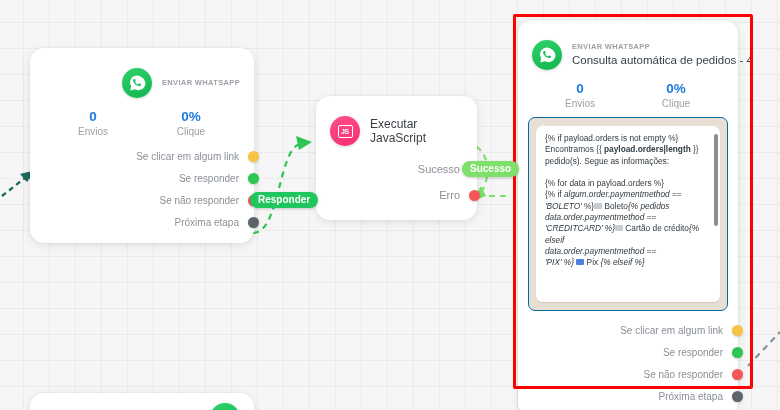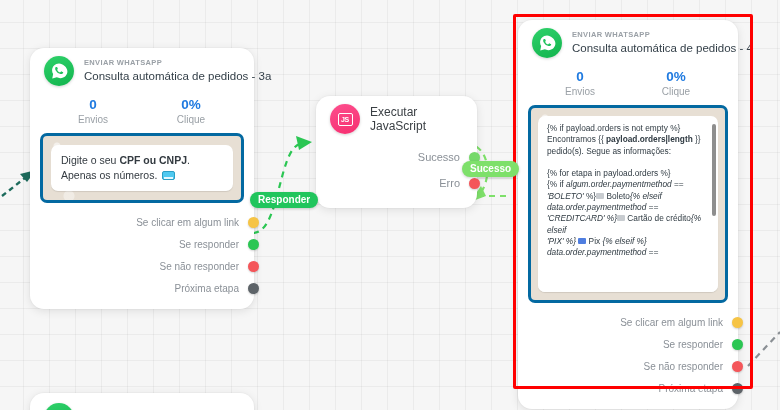--- a/index.html
+++ b/index.html
@@ -20,21 +20,21 @@
   }
   #edges { position: absolute; left: 0; top: 0; width: 780px; height: 410px; pointer-events: none; }
 
   
   .card {
     position: absolute;
     background: #ffffff;
     border-radius: 14px;
     box-shadow: 0 2px 10px rgba(0,0,0,0.10), 0 0 0 1px rgba(0,0,0,0.02);
   }
-  .card-head { display: flex; align-items: center; padding: 8px 14px 6px 14px; }
+  .card-head { display: flex; align-items: center; padding: 20px 14px 6px 14px; justify-content: flex-end; }
   .wa-badge {
     width: 30px; height: 30px; border-radius: 50%;
     background: linear-gradient(160deg, #2fd16a 0%, #12b44e 100%);
     flex: 0 0 30px; display: flex; align-items: center; justify-content: center;
     box-shadow: 0 1px 3px rgba(0,0,0,0.18);
   }
   .js-badge {
     width: 30px; height: 30px; border-radius: 50%;
     background: linear-gradient(160deg, #fd4f8e 0%, #f62e6f 100%);
     flex: 0 0 30px; display: flex; align-items: center; justify-content: center;
@@ -59,21 +59,21 @@
   
   .stats { display: flex; padding: 4px 14px 6px 14px; }
   .stat { flex: 1; text-align: center; }
   .stat-val { font-size: 13.5px; color: #1f7ae0; font-weight: 700; line-height: 17px; }
   .stat-lbl { font-size: 10px; color: #9aa0a6; line-height: 11px; margin-top: 1px; }
 
   
   .wa-wrap {
     margin: 2px 10px 6px 10px;
     background-color: #e7dfd4;
-    border: 3px solid #0369a1;
+    border: 1px solid #0369a1;
     border-radius: 7px;
     padding: 9px 8px;
     position: relative;
     overflow: hidden;
   }
   .wa-wrap::before {
     content: ""; position: absolute; inset: 0;
     background-image:
       radial-gradient(circle at 14px 10px, rgba(255,255,255,0.55) 0 3px, transparent 4px),
       radial-gradient(circle at 52px 34px, rgba(255,255,255,0.45) 0 5px, transparent 6px),
@@ -199,40 +199,34 @@
 
   <div class="card" style="left:30px; top:48px; width:224px;">
     <div class="card-head">
       <div class="wa-badge">
         <svg width="18" height="18" viewBox="0 0 24 24" fill="#ffffff">
           <path d="M12 2C6.9 2 2.8 6.1 2.8 11.2c0 1.8.5 3.5 1.4 4.9L3 22l6.1-1.6c1.4.7 2.9 1.1 4.5 1.1h.4c5.1 0 9.2-4.1 9.2-9.2S17.1 2 12 2zm5.1 12.9c-.2.6-1.2 1.2-1.7 1.2-.5.1-1 .1-1.6-.1-.4-.1-.9-.3-1.5-.6-2.6-1.1-4.3-3.8-4.4-3.9-.1-.2-1-1.4-1-2.6s.6-1.8.9-2.1c.2-.2.5-.3.7-.3h.5c.2 0 .4 0 .6.4.2.5.7 1.8.8 1.9.1.1.1.3 0 .4-.1.2-.1.3-.3.4l-.4.5c-.1.1-.3.3-.1.6.1.3.6 1.1 1.4 1.8 1 .9 1.8 1.1 2.1 1.3.3.1.4.1.6-.1.2-.2.7-.8.9-1.1.2-.3.3-.2.6-.1.2.1 1.5.7 1.8.9.3.1.4.2.5.3.1.2.1.6-.1 1.2z"></path>
         </svg>
       </div>
       <div class="head-texts">
         <div class="kicker">ENVIAR WHATSAPP</div>
-        <div class="card-title">Consulta automática de pedidos - 3a</div>
       </div>
     </div>
 
     <div class="stats">
       <div class="stat">
         <div class="stat-val">0</div>
         <div class="stat-lbl">Envios</div>
       </div>
       <div class="stat">
         <div class="stat-val">0%</div>
         <div class="stat-lbl">Clique</div>
       </div>
     </div>
 
-    <div class="wa-wrap">
-      <div class="bubble">
-        <span>Digite o seu </span><b>CPF ou CNPJ</b><span>. Apenas os números. </span><span class="emoji-card"></span>
-      </div>
-    </div>
 
     <div class="outputs">
       <div class="out-row">
         <span class="out-lbl">Se clicar em algum link</span>
         <span class="dot yellow"></span>
       </div>
       <div class="out-row">
         <span class="out-lbl">Se responder</span>
         <span class="dot green"></span>
       </div>
@@ -290,24 +284,24 @@
         <div class="stat-val">0%</div>
         <div class="stat-lbl">Clique</div>
       </div>
     </div>
 
     <div class="wa-wrap" style="padding:8px 7px;">
       <div class="code-bubble">
         <div>{% if payload.orders is not empty %}</div>
         <div>Encontramos {{ <b>payload.orders|length</b> }} pedido(s). Segue as informações:</div>
         <div>&nbsp;</div>
-        <div>{% for etapa in payload.orders %}</div>
-        <div>{% if <span class="ital">algum.order.paymentmethod</span> == <span class="ital">'BOLETO'</span> %}<span class="sq"></span> Boleto<span class="ital">{% elseif data.order.paymentmethod ==</span> <span class="ital">'CREDITCARD' %}</span><span class="sq"></span> Cartão de crédito<span class="ital">{% elseif</span></div>
+        <div>{% for data in payload.orders %}</div>
+        <div>{% if <span class="ital">algum.order.paymentmethod</span> == <span class="ital">'BOLETO'</span> %}<span class="sq"></span> Boleto<span class="ital">{% pedidos data.order.paymentmethod ==</span> <span class="ital">'CREDITCARD' %}</span><span class="sq"></span> Cartão de crédito<span class="ital">{% elseif</span></div>
+        <div><span class="ital">data.order.paymentmethod ==</span></div>
         <div><span class="ital">'PIX' %}</span> <span class="sq blue"></span> Pix <span class="ital">{% elseif %}</span></div>
-        <div><span class="ital">data.order.paymentmethod ==</span></div>
         <div class="code-scroll"></div>
         <div class="code-fade"></div>
       </div>
     </div>
 
     <div class="outputs">
       <div class="out-row">
         <span class="out-lbl">Se clicar em algum link</span>
         <span class="dot yellow"></span>
       </div>

